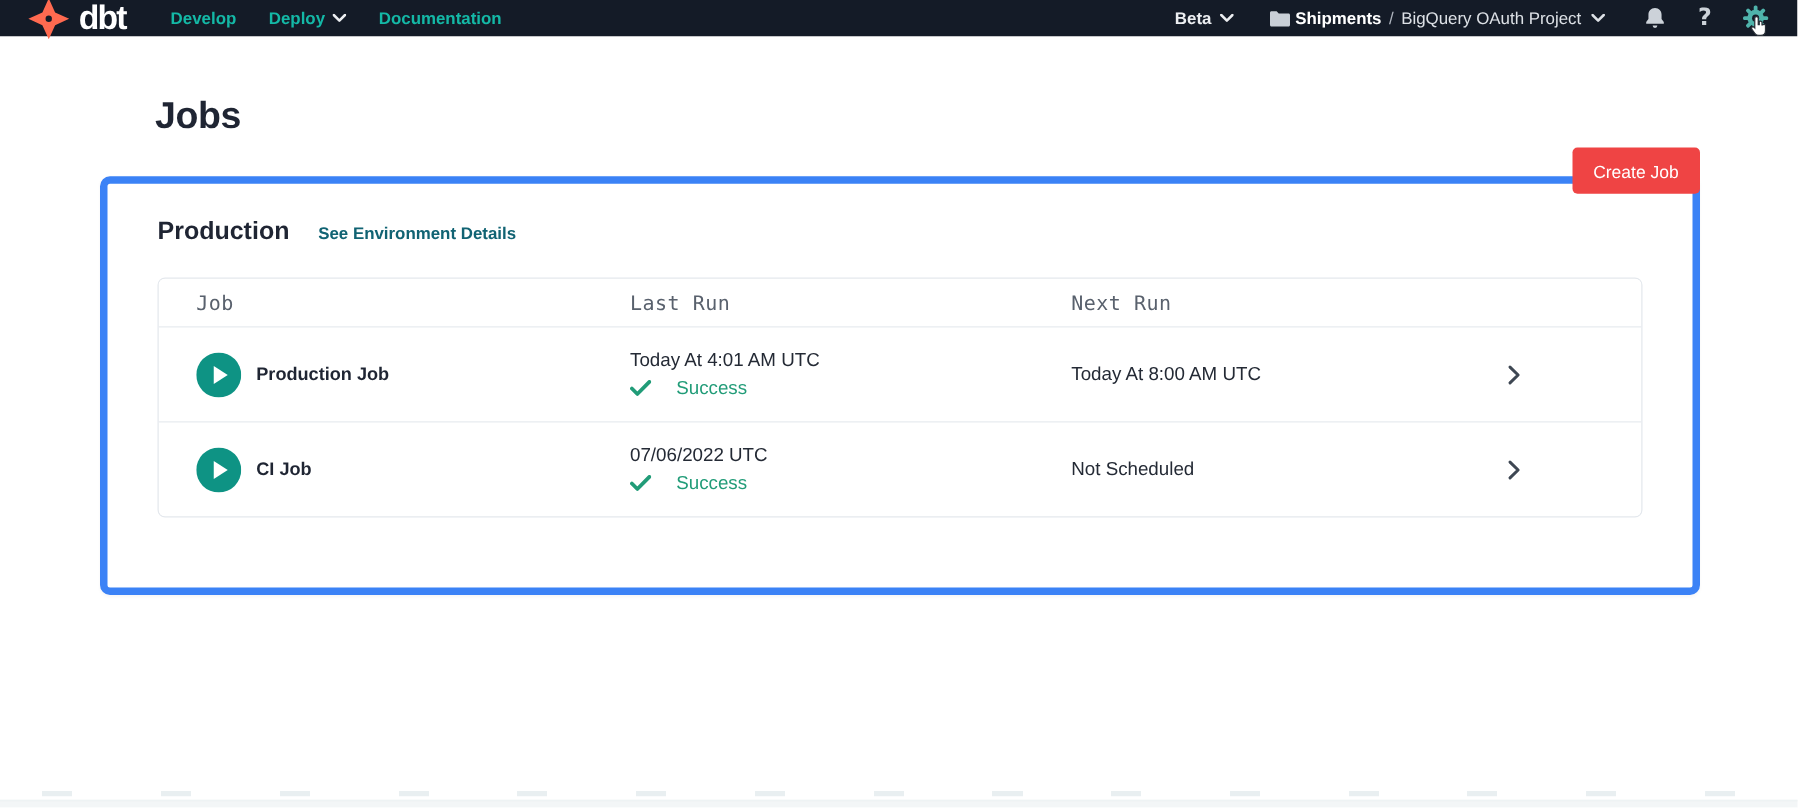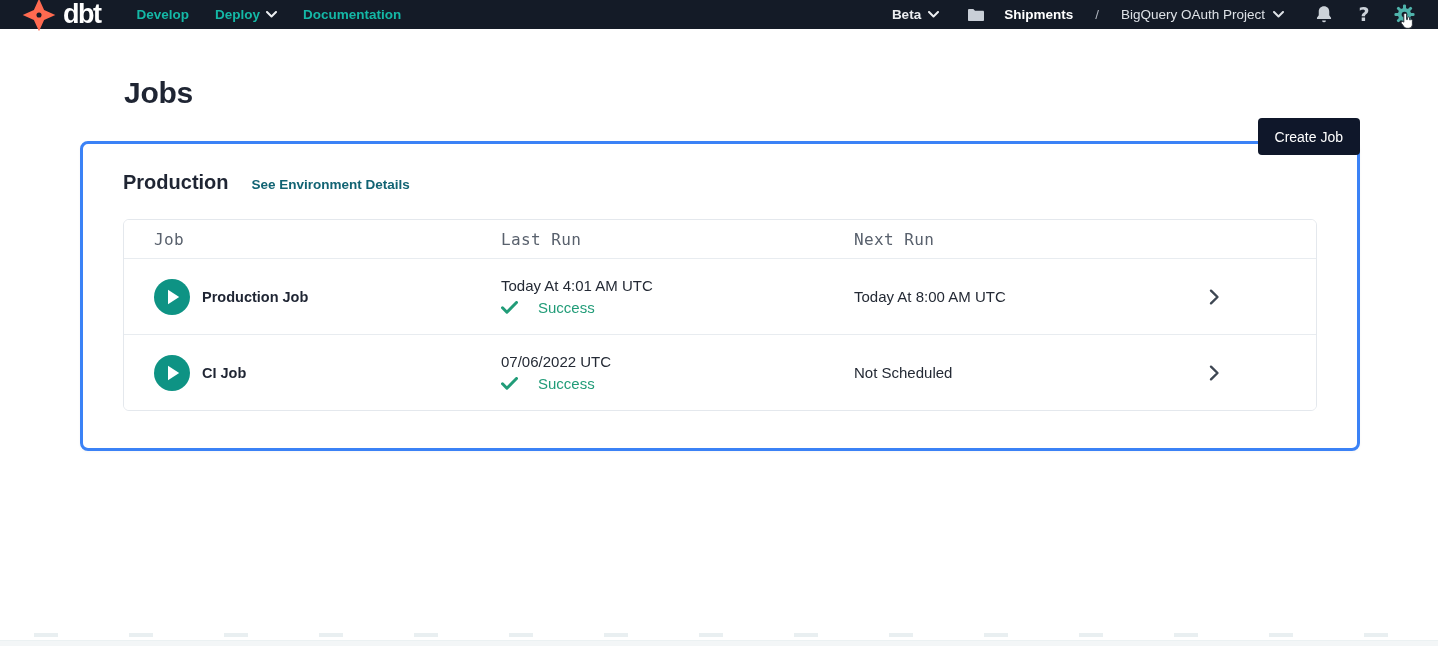--- a/index.html
+++ b/index.html
@@ -9,39 +9,39 @@
   
   .navbar { height:29px; background:#141b27; display:flex; align-items:center;
             padding:0 22px; color:#e8ebef; }
   .brand { display:flex; align-items:center; gap:7px; margin-right:36px; }
   .brand-word { color:#ffffff; font-size:27px; font-weight:700; letter-spacing:-1.5px; line-height:1; }
   .nav-links { display:flex; align-items:center; gap:26px; }
   .nav-link { display:flex; align-items:center; gap:6px; font-size:13.5px; font-weight:700;
               color:#14b8a6; cursor:pointer; }
   .nav-right { margin-left:auto; display:flex; align-items:center; gap:28px; }
   .beta { display:flex; align-items:center; gap:7px; font-size:13.5px; font-weight:700; color:#eceef1; cursor:pointer; }
-  .project-crumb { display:flex; align-items:center; gap:20px; font-size:13.5px; }
+  .project-crumb { display:flex; align-items:center; gap:4px; font-size:13.5px; }
   .crumb-account { font-weight:700; color:#ffffff; }
   .crumb-sep { color:#aeb4bd; font-weight:400; padding:0 2px; }
   .crumb-project { display:flex; align-items:center; gap:8px; font-weight:400; color:#dde1e6; cursor:pointer; }
   .nav-icons { display:flex; align-items:center; gap:16px; }
   .nav-icon { display:flex; align-items:center; justify-content:center; width:24px; height:24px; cursor:pointer; position:relative; }
   .help-glyph { font-size:19px; font-weight:700; color:#ccd2d9; line-height:1; font-family:"DejaVu Sans", sans-serif; }
   .cursor-overlay { position:absolute; left:8px; top:9px; }
 
   
   .page-head { position:relative;padding-left:44px; }
   .page-title { margin:47px 0 0 80px; font-size:30px; font-weight:700; color:#1f2533; letter-spacing:-0.3px; }
   .create-job-btn { position:absolute; top:42px; right:78px; height:37px; padding:0 17px;
-                    background:#0f172a; color:#ffffff; font-size:14px; font-weight:400;
+                    background:#ef4444; color:#ffffff; font-size:14px; font-weight:400;
                     border:none; border-radius:4px; cursor:pointer; font-family:"Liberation Sans", sans-serif; }
 
   
-  .env-card { margin:31px 78px 0 80px; border:3px solid #3b82f6; border-radius:8px;
-              background:#ffffff; box-shadow:0 1px 3px rgba(25,35,50,0.04); padding:27px 40px 37px 40px; }
+  .env-card { margin:31px 78px 0 80px; border:6px solid #3b82f6; border-radius:8px;
+              background:#ffffff; box-shadow:0 1px 3px rgba(25,35,50,0.04); padding:27px 40px 56px 40px; }
   .env-head { display:flex; align-items:baseline; gap:23px; }
   .env-name { font-size:20px; font-weight:700; color:#1f2533; }
   .env-link { font-size:13.5px; font-weight:700; color:#116373; text-decoration:none; cursor:pointer; }
 
   
   .jobs-table { margin-top:25px; border:1px solid #e4e8ed; border-radius:6px; overflow:hidden; }
   .t-head { display:grid; grid-template-columns:347px 353px 1fr; padding:0 30px; height:38px;
             align-items:center; background:#ffffff; }
   .t-head-cell { font-family:"DejaVu Sans Mono", monospace; font-size:16px; color:#59616d; letter-spacing:0.4px; }
   .t-row { position:relative; display:grid; grid-template-columns:347px 353px 1fr; padding:0 30px;

